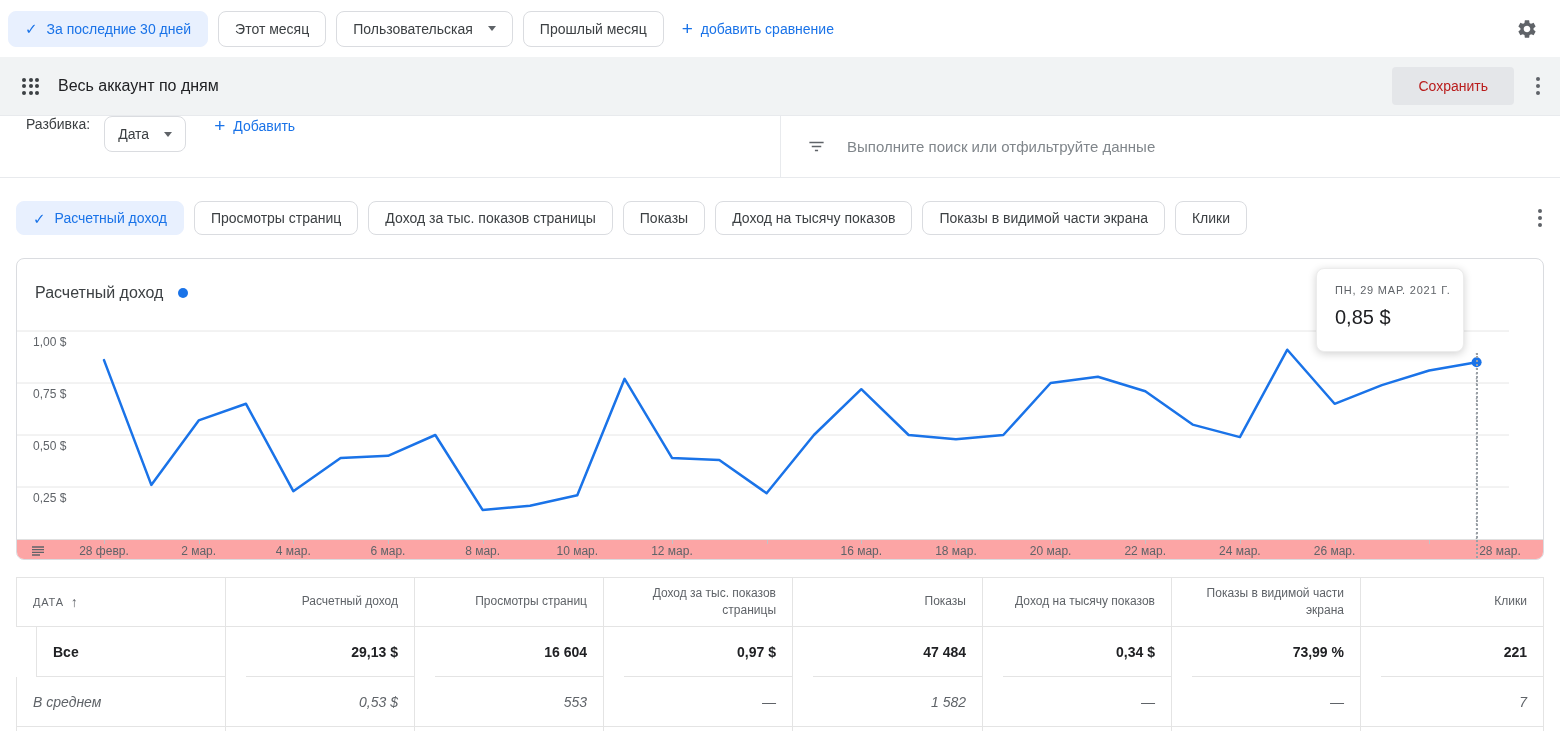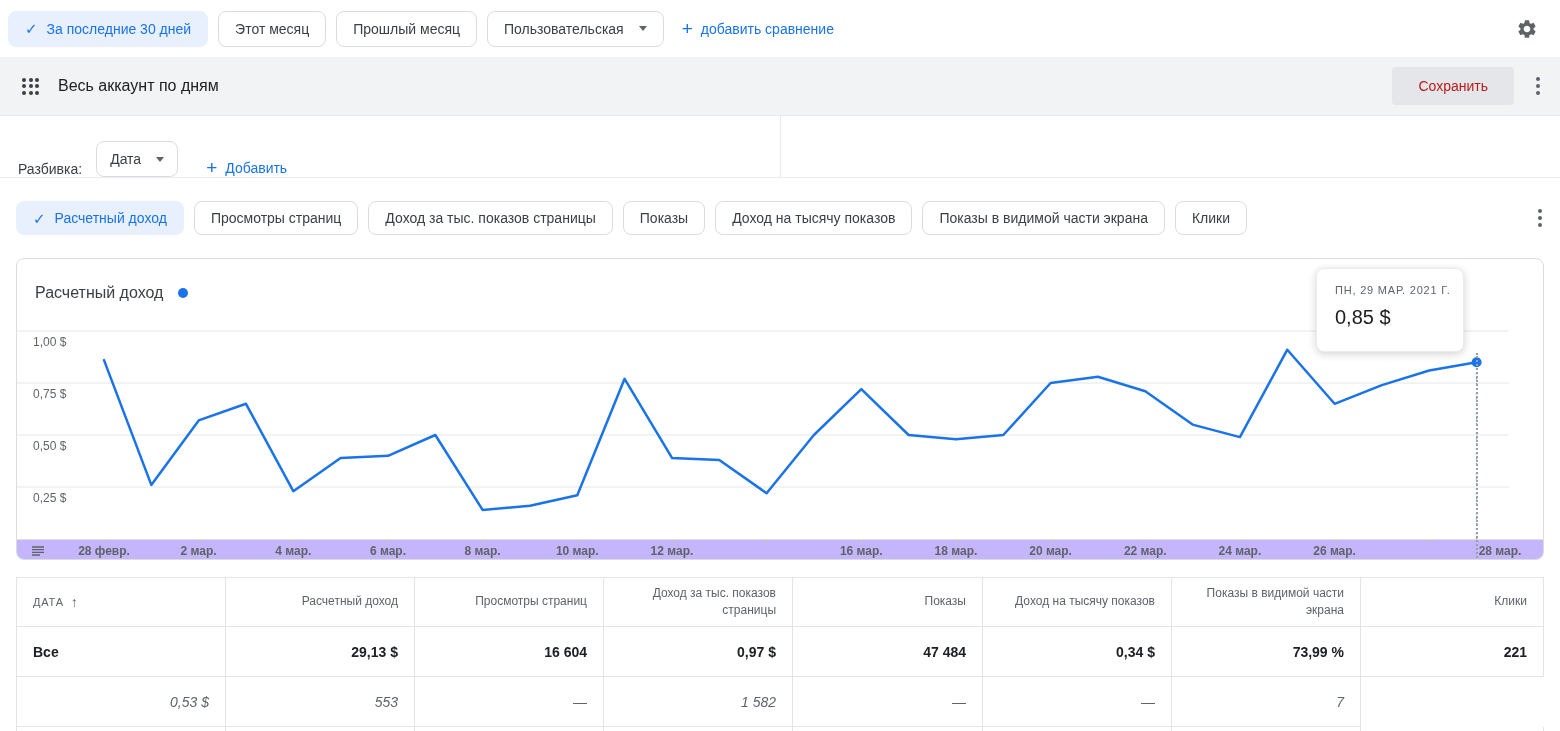--- a/index.html
+++ b/index.html
@@ -28,21 +28,21 @@
   .report-header{ height:59px; background:#f1f3f4; display:flex; align-items:center;
     padding:0 12px 0 22px; border-bottom:1px solid #e8eaed; }
   .apps{ display:grid; grid-template-columns:repeat(3,4px); grid-gap:2.5px; cursor:pointer; }
   .apps i{ width:4px; height:4px; border-radius:50%; background:#3c4043; }
   .report-title{ font-size:16px; font-weight:400; color:#202124; margin-left:19px; }
   .save-btn{ height:38px; padding:0 26px; border:none; border-radius:4px; background:#e4e6e9;
     color:#b91c1c; font-size:14px; font-weight:500; font-family:inherit; margin-right:14px; }
 
   
   .breakdown-row{ height:62px; display:flex; align-items:stretch; border-bottom:1px solid #e8eaed; }
-  .breakdown-left{ width:781px; display:flex; align-items:flex-end; padding-left:18px;
+  .breakdown-left{ width:781px; display:flex; align-items:flex-start; padding-left:26px;
     border-right:1px solid #e8eaed; }
   .breakdown-label{ font-size:14px; color:#3c4043; }
   .dim-chip{ margin-left:14px; padding:0 13px; }
   .breakdown-left .link-btn{ margin-left:20px; }
   .filter-right{ flex:1; display:flex; align-items:center; padding-left:26px; gap:21px; }
   .filter-input{ flex:1; border:none; outline:none; font-size:15px; font-family:inherit;
     color:#3c4043; background:transparent; }
   .filter-input::placeholder{ color:#80868b; opacity:1; }
 
   
@@ -52,22 +52,22 @@
 
   
   .chart-card{ position:relative; margin:0 16px; width:1528px; height:302px;
     border:1px solid #dadce0; border-radius:8px; background:#fff; overflow:hidden; }
   .chart-title-row{ height:62px; display:flex; align-items:center; padding:6px 16px 0 18px; }
   .chart-title{ font-size:16px; color:#3c4043; }
   .legend-dot{ width:10px; height:10px; border-radius:50%; background:#1a73e8; margin-left:15px; }
   .plot-wrap{ position:relative; width:1528px; height:218px; }
   .plot-wrap svg{ display:block; }
   .y-label{ position:absolute; left:16px; font-size:12px; color:#5f6368; }
-  .axis-strip{ position:relative; height:22px; background:#c4b5fd; border-top:1px solid #e0e0e0;
-    display:flex; align-items:center;font-weight:bold; }
+  .axis-strip{ position:relative; height:22px; background:#fca5a5; border-top:1px solid #e0e0e0;
+    display:flex; align-items:center; }
   .axis-icon{ position:absolute; left:13px; top:3px; color:#5f6368; cursor:pointer; }
   .x-label{ position:absolute; top:4px; width:90px; text-align:center; font-size:12px; color:#5f6368; }
   .x-tick{ position:absolute; top:0; width:1px; height:4px; background:#c0c4c8; }
   .tooltip{ position:absolute; top:9px; right:79px; width:148px; height:84px; background:#fff;
     border:1px solid #ececec; border-radius:8px; box-shadow:0 2px 8px rgba(0,0,0,.18);
     padding:15px 16px 0 18px; z-index:3; }
   .tooltip-date{ font-size:11px; letter-spacing:.8px; color:#5f6368; white-space:nowrap; }
   .tooltip-value{ font-size:20px; color:#202124; margin-top:10px; }
   .hover-line{ position:absolute; left:1459px; top:94px; height:208px; width:0;
     border-left:2px dotted #9aa0a6; z-index:1; }
@@ -77,41 +77,41 @@
   .t-row{ display:grid; grid-template-columns:210px 189px 189px 189px 190px 189px 189px 183px; }
   .t-cell{ border-right:1px solid #e4e4e4; border-bottom:1px solid #e4e4e4; display:flex;
     align-items:center; padding:6px 16px; min-height:50px; }
   .t-cell:first-child{ border-left:1px solid #e4e4e4; }
   .t-head .t-cell{ border-top:1px solid #e4e4e4; font-size:12px; color:#5f6368; }
   .t-head .t-cell.right{ justify-content:flex-end; text-align:right; line-height:1.45; }
   .t-cell.right{ justify-content:flex-end; text-align:right; }
   .head-date{ text-transform:uppercase; font-size:11px; letter-spacing:.8px; display:flex;
     align-items:center; gap:7px; }
   .sort-arrow{ font-size:14px; letter-spacing:0; }
-  .row-bold .t-cell{ font-weight:700; color:#202124; }
+  .row-bold .t-cell{ font-weight:700; color:#202124;margin-left:20px; }
   .row-italic .t-cell{ font-style:italic; color:#5f6368; }
 </style>
 </head>
 <body>
 
 <div class="toolbar">
   <div class="chips" id="date-chips">
       <div class="chip selected">
         <span class="check">✓</span>
         <span>За последние 30 дней</span>
       </div>
       <div class="chip">
         <span>Этот месяц</span>
       </div>
       <div class="chip">
-        <span>Прошлый месяц</span>
-      </div>
-      <div class="chip">
         <span>Пользовательская</span>
         <span class="caret"></span>
+      </div>
+      <div class="chip">
+        <span>Прошлый месяц</span>
       </div>
     </div>
   <button class="link-btn">
     <span class="plus">+</span>
     <span>добавить сравнение</span>
   </button>
   <div class="spacer"></div>
   <span class="icon-btn">
     <svg width="22" height="22" viewBox="0 0 24 24" fill="currentColor">
         <path d="M19.14,12.94c0.04-0.3,0.06-0.61,0.06-0.94c0-0.32-0.02-0.64-0.07-0.94l2.03-1.58c0.18-0.14,0.23-0.41,0.12-0.61l-1.92-3.32c-0.12-0.22-0.37-0.29-0.59-0.22l-2.39,0.96c-0.5-0.38-1.03-0.7-1.62-0.94L14.4,2.81c-0.04-0.24-0.24-0.41-0.48-0.41h-3.84c-0.24,0-0.43,0.17-0.47,0.41L9.25,5.35C8.66,5.59,8.12,5.92,7.63,6.29L5.24,5.33c-0.22-0.08-0.47,0-0.59,0.22L2.74,8.87C2.62,9.08,2.66,9.34,2.86,9.48l2.03,1.58C4.84,11.36,4.8,11.69,4.8,12s0.02,0.64,0.07,0.94l-2.03,1.58c-0.18,0.14-0.23,0.41-0.12,0.61l1.92,3.32c0.12,0.22,0.37,0.29,0.59,0.22l2.39-0.96c0.5,0.38,1.03,0.7,1.62,0.94l0.36,2.54c0.05,0.24,0.24,0.41,0.48,0.41h3.84c0.24,0,0.44-0.17,0.47-0.41l0.36-2.54c0.59-0.24,1.13-0.56,1.62-0.94l2.39,0.96c0.22,0.08,0.47,0,0.59-0.22l1.92-3.32c0.12-0.22,0.07-0.47-0.12-0.61L19.14,12.94z M12,15.6c-1.98,0-3.6-1.62-3.6-3.6s1.62-3.6,3.6-3.6s3.6,1.62,3.6,3.6S13.98,15.6,12,15.6z"></path>
@@ -145,20 +145,28 @@
   <div class="breakdown-left">
     <span class="breakdown-label">Разбивка:</span>
     <div class="chip dim-chip">
       <span>Дата</span>
       <span class="caret"></span>
     </div>
     <button class="link-btn">
       <span class="plus">+</span>
       <span>Добавить</span>
     </button>
+  </div>
+  <div class="filter-right">
+    <span class="icon-btn">
+      <svg width="19" height="19" viewBox="0 0 24 24" fill="#5f6368">
+          <path d="M10 18h4v-2h-4v2zM3 6v2h18V6H3zm3 7h12v-2H6v2z"></path>
+        </svg>
+    </span>
+    <input class="filter-input" readonly="" placeholder="Выполните поиск или отфильтруйте данные" style="">
   </div>
 </div>
 
 <div class="metric-row">
   <div class="chips" id="metric-chips">
       <div class="chip selected">
         <span class="check">✓</span>
         <span>Расчетный доход</span>
       </div>
       <div class="chip">
@@ -289,20 +297,21 @@
       <div class="t-cell">Все</div>
       <div class="t-cell right">29,13 $</div>
       <div class="t-cell right">16 604</div>
       <div class="t-cell right">0,97 $</div>
       <div class="t-cell right">47 484</div>
       <div class="t-cell right">0,34 $</div>
       <div class="t-cell right">73,99 %</div>
       <div class="t-cell right">221</div>
     </div>
     <div class="t-row row-italic">
+      <div class="t-cell">В среднем</div>
       <div class="t-cell right">0,53 $</div>
       <div class="t-cell right">553</div>
       <div class="t-cell right">—</div>
       <div class="t-cell right">1 582</div>
       <div class="t-cell right">—</div>
       <div class="t-cell right">—</div>
       <div class="t-cell right">7</div>
     </div>
     <div class="t-row">
       <div class="t-cell"></div>

